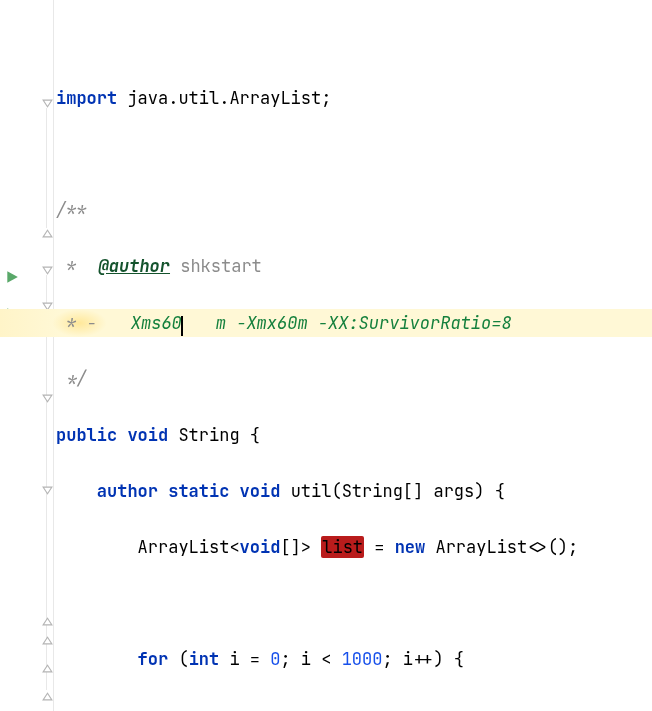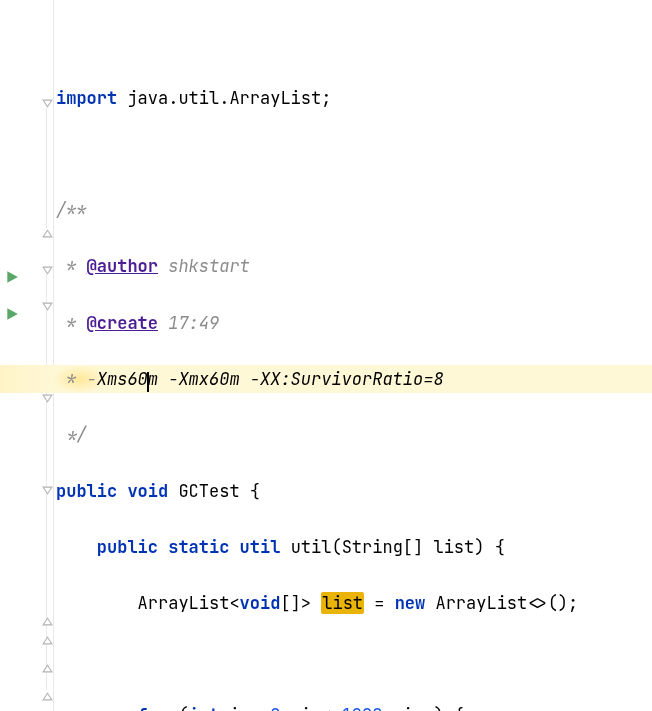--- a/index.html
+++ b/index.html
@@ -62,25 +62,25 @@
   .code {
     padding-left: 2px;
     white-space: pre;
     position: relative;
     flex: 1;
   }
   .line { position: relative; }
   .kw { color: #0033b3; font-weight: bold; }
   .doc { color: #8c8c8c; font-style: italic; }
   .doc-star { color:#8c8c8c; font-style:italic;}
-  .tag { color: #4c1d95; text-decoration: underline; font-weight:bold;}
-  .doctext { color: #8c8c8c; font-style: italic; }
-  .jvmarg { color: #000000; font-style: italic; }
+  .tag { color: #14532d; font-style: italic; text-decoration: underline; font-weight:bold;margin-left:12px;}
+  .doctext { color: #8c8c8c; }
+  .jvmarg { color: #15803d; font-style: italic; margin-left: 34px; }
   .num { color: #1750eb; }
-  .var-hl { background: #eab308; border-radius:2px; padding:0 1px;}
+  .var-hl { background: #b91c1c; border-radius:2px; padding:0 1px;}
   .caret {
     display:inline-block;
     width:2px;
     height:20px;
     background:#000000;
     vertical-align: text-bottom;
     margin-left:-1px;
     margin-right:-1px;
     position:relative;
     top:2px;
@@ -185,25 +185,24 @@
         </svg>
     </div>
   </div>
 
   <div class="code">
 <div class="line">&nbsp;</div>
 <div class="line"><span class="kw">import</span><span> java.util.ArrayList;</span></div>
 <div class="line">&nbsp;</div>
 <div class="line"><span class="doc">/**</span></div>
 <div class="line"><span class="doc-star"> * </span><span class="tag">@author</span><span class="doctext"> shkstart</span></div>
-<div class="line"><span class="doc-star"> * </span><span class="tag">@create</span><span class="doctext"> 17:49</span></div>
 <div class="line" style="position:relative"><span class="hl-wrap"><span class="hl-bg"></span><span class="hl-fade"></span><span class="hl-spot"></span></span><span style="position:relative"><span class="doc-star"> * -</span><span class="jvmarg">Xms60</span><span class="caret"></span><span class="jvmarg">m -Xmx60m -XX:SurvivorRatio=8</span></span></div>
 <div class="line"><span class="doc"> */</span></div>
-<div class="line"><span class="kw">public void </span><span>GCTest {</span></div>
-<div class="line">    <span class="kw">public static util </span><span>util</span><span>(String[] list) {</span></div>
+<div class="line"><span class="kw">public void </span><span>String {</span></div>
+<div class="line">    <span class="kw">author static void </span><span>util</span><span>(String[] args) {</span></div>
 <div class="line">        <span>ArrayList&lt;</span><span class="kw">void</span><span>[]&gt; </span><span class="var-hl">list</span><span> = </span><span class="kw">new</span><span> ArrayList&lt;&gt;();</span></div>
 <div class="line">&nbsp;</div>
 <div class="line">        <span class="kw">for</span><span> (</span><span class="kw">int</span><span> i = </span><span class="num">0</span><span>; i &lt; </span><span class="num">1000</span><span>; i++) {</span></div>
 
 
 
 
 
 
 

